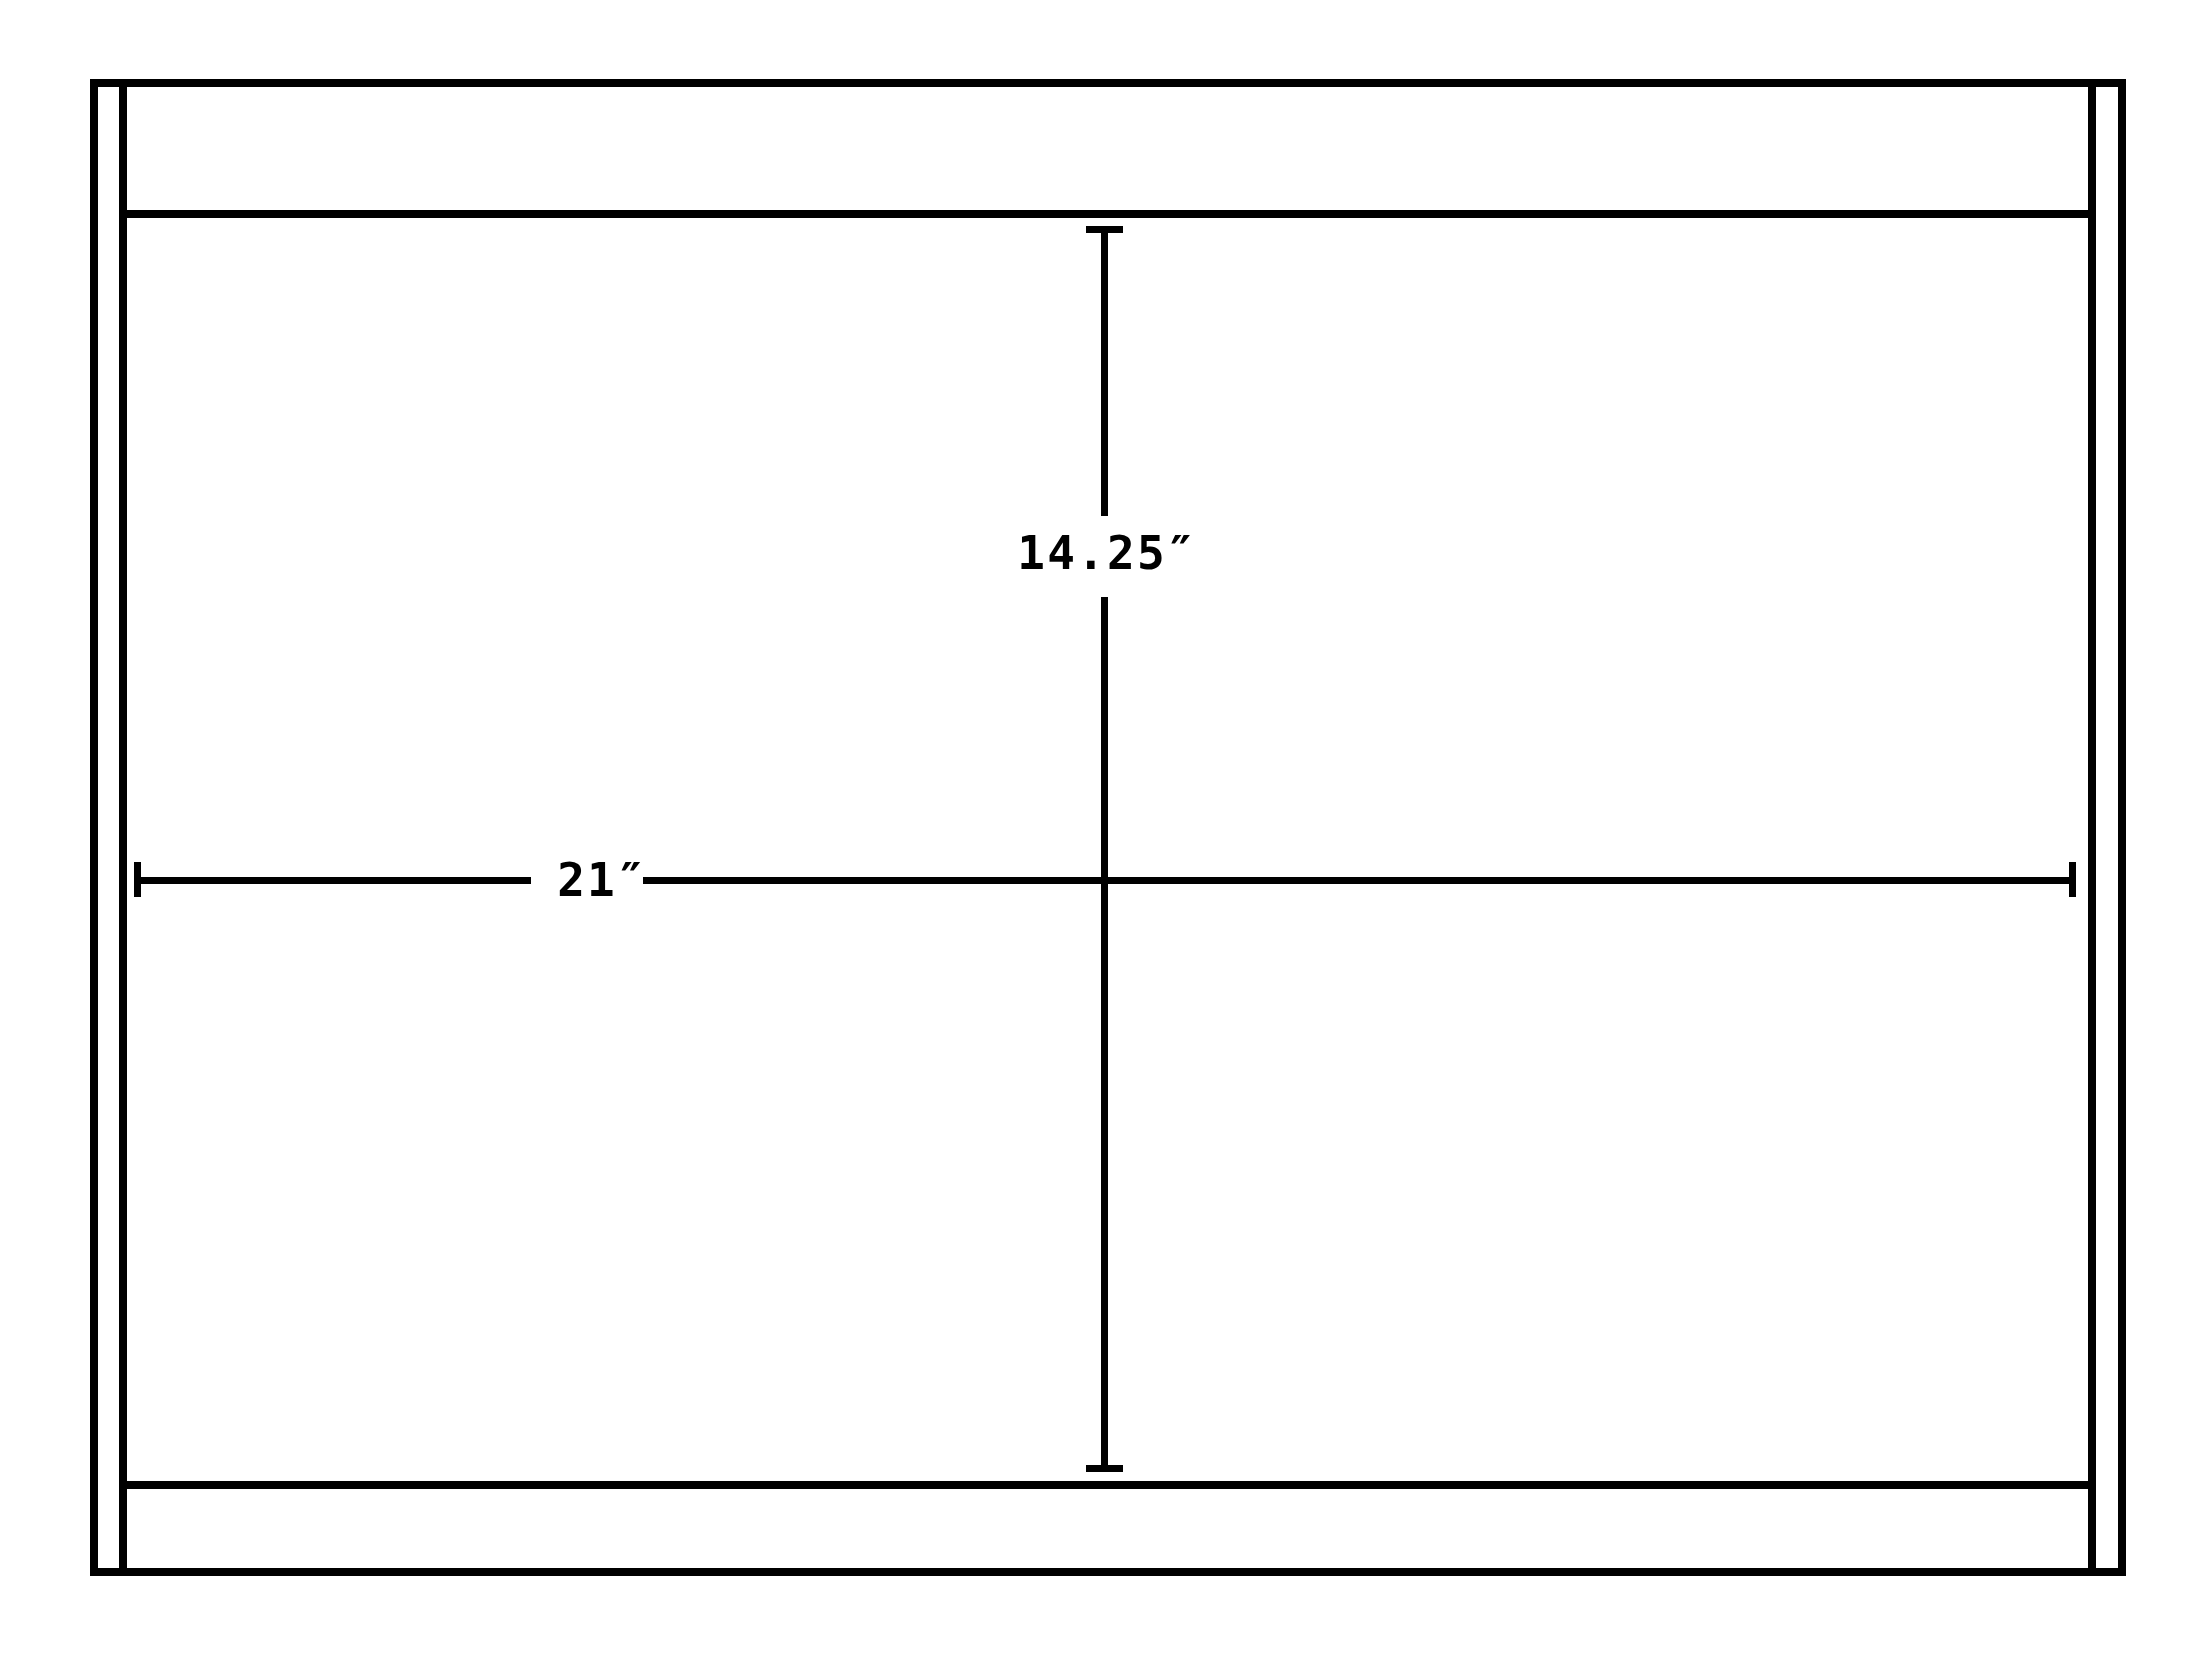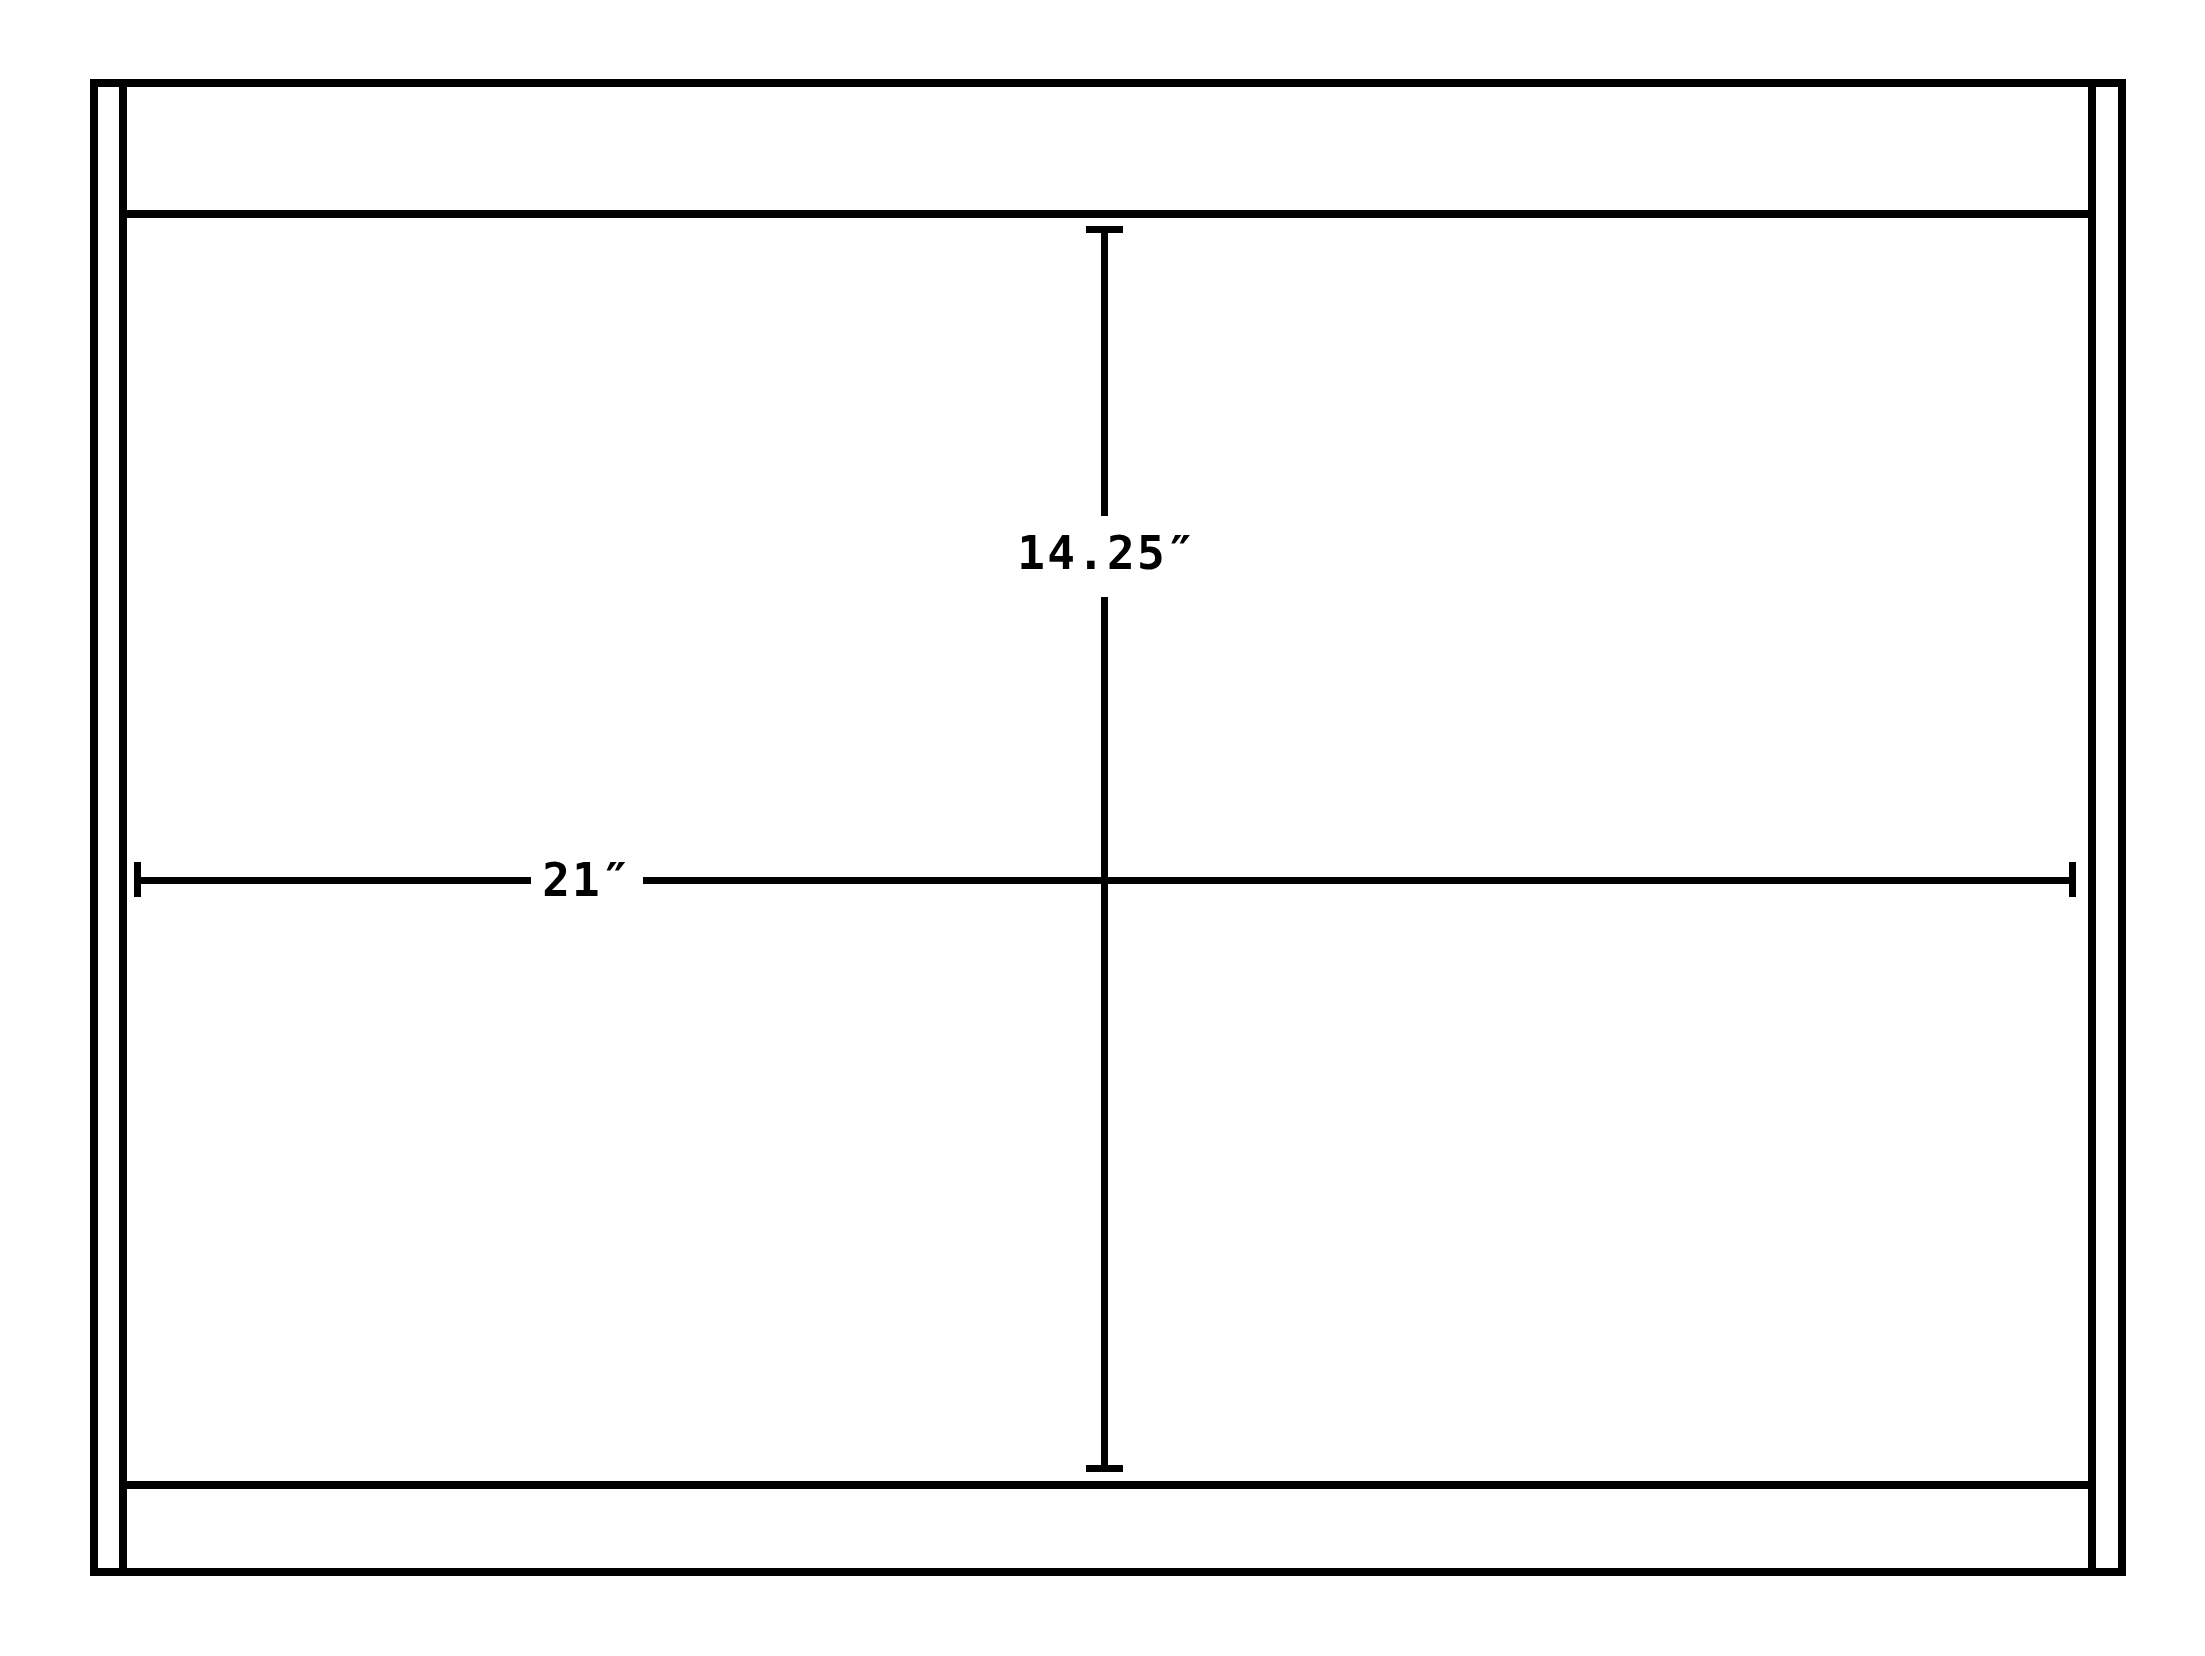--- a/index.html
+++ b/index.html
@@ -66,19 +66,19 @@
     <div class="ln" style="left:1086px; top:226px; width:37px; height:7.4px;"></div>
     <div class="ln" style="left:1101px; top:229px; width:6.6px; height:287px;"></div>
     <div class="dim-label" style="left:1107px; top:553px;">14.25″</div>
     <div class="ln" style="left:1101px; top:597px; width:6.6px; height:872px;"></div>
     <div class="ln" style="left:1086px; top:1465px; width:37px; height:7.4px;"></div>
   </div>
 
   <div>
     <div class="ln" style="left:134px; top:862px; width:7.4px; height:35px;"></div>
     <div class="ln" style="left:137px; top:877px; width:394px; height:6.6px;"></div>
-    <div class="dim-label" style="left:587px; top:880px;">21″</div>
+    <div class="dim-label" style="left:602px; top:880px;">21″</div>
     <div class="ln" style="left:643px; top:877px; width:1430px; height:6.6px;"></div>
     <div class="ln" style="left:2069px; top:862px; width:7.4px; height:35px;"></div>
   </div>
 
 </div>
 
 
 </body></html>

